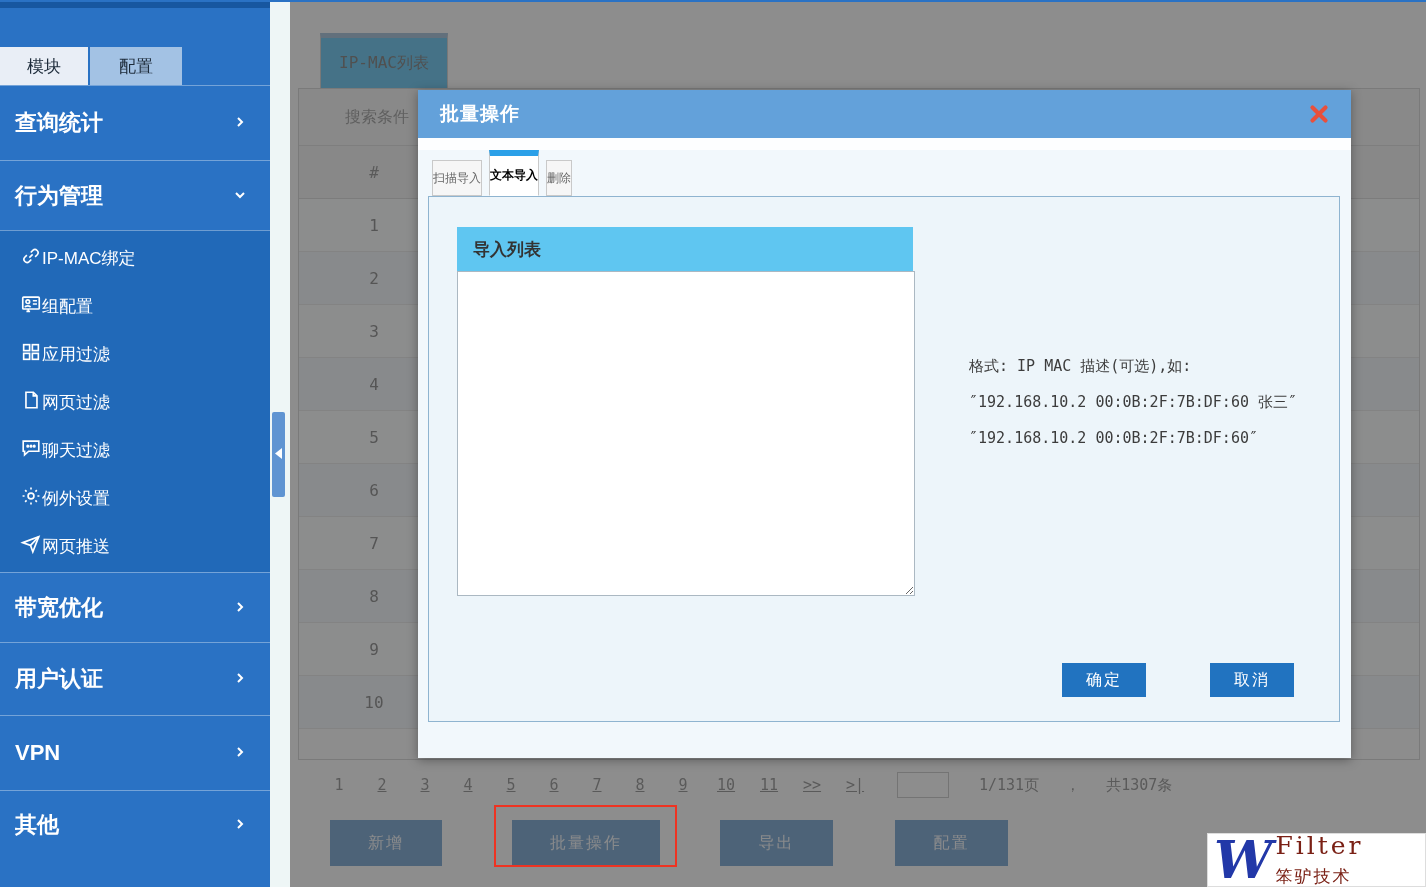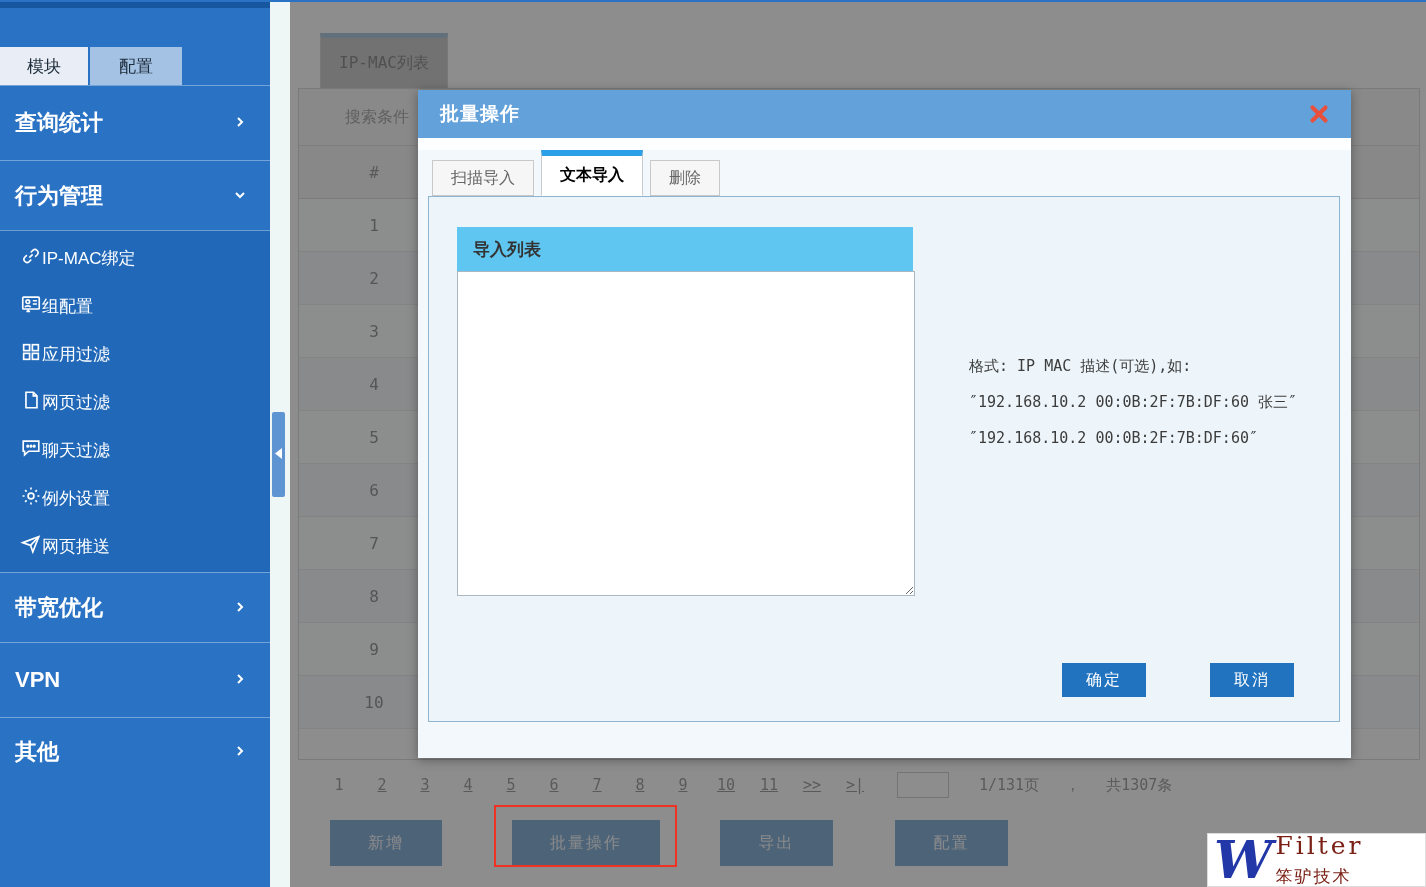--- a/index.html
+++ b/index.html
@@ -29,21 +29,21 @@
   .side-footer { height:29px; background:#1c5ca2; color:#dfeaf6; font-size:15px;
                  display:flex; align-items:center; padding-left:12px; }
   #collapse-handle { position:absolute; left:272px; top:412px; width:13px; height:85px;
                      background:#5f94d2; border-radius:2px; display:flex;
                      align-items:center; justify-content:center; z-index:6; cursor:pointer; }
 
   
   #content { position:absolute; left:290px; top:0; width:1136px; height:887px;
              background:#fff; }
   .page-tab { position:absolute; left:30px; top:33px; width:128px; height:56px;
-              background:#a3a3a3; border:1px solid #b9b9b9; border-bottom:none;
+              background:#0ea5e9; border:1px solid #b9b9b9; border-bottom:none;
               border-top:5px solid #6f9ec6; display:flex; align-items:center;
               justify-content:center; font-family:"DejaVu Sans Mono", monospace;
               font-size:16px; color:#333; }
   .panel { position:absolute; left:8px; top:88px; width:1122px; height:672px;
            border:1px solid #c0c0c0; background:#fff; }
   .search-bar { height:57px; background:#f2f2f2; border-bottom:1px solid #ccc;
                 display:flex; align-items:center; padding-left:46px; font-size:16px;
                 color:#666; }
   .thead { height:53px; background:#ededed; border-bottom:1px solid #c6c6c6; display:flex; }
   .tcol-first { width:150px; display:flex; align-items:center; justify-content:center;
@@ -91,22 +91,22 @@
   
   #modal { position:absolute; left:418px; top:90px; width:933px; height:668px;
            background:#f2f8fc; box-shadow:0 2px 10px rgba(0,0,0,.35); z-index:20; }
   .modal-header { height:48px; background:#63a1da; display:flex; align-items:center;
                   padding:0 22px; }
   .modal-title { color:#fff; font-size:19px; font-weight:bold; letter-spacing:1px; }
   .modal-close { margin-left:auto; cursor:pointer; display:flex; }
   .modal-white { height:12px; background:#fdfeff; }
   .mtabs { position:absolute; left:14px; top:60px; height:46px; display:flex;
            align-items:flex-end; z-index:2; }
-  .mtab { height:36px; padding:0 18px; background:#f6f6f6; border:1px solid #c9c9c9;
-          display:flex; align-items:center; font-size:16px; color:#666; margin-right:7px;
+  .mtab { height:36px; padding:0 0; background:#f6f6f6; border:1px solid #c9c9c9;
+          display:flex; align-items:center; font-size:12px; color:#666; margin-right:7px;
           cursor:pointer; }
   .mtab.active { height:46px; background:#fff; border-top:6px solid #2ba0e8;
                  border-bottom:1px solid #fff; color:#000; font-weight:bold; }
   .mpanel { position:absolute; left:10px; top:106px; width:912px; height:526px;
             background:#edf5fa; border:1px solid #8fb4d0; }
   .list-header { position:absolute; left:28px; top:30px; width:456px; height:44px;
                  background:#5fc6f1; color:#333; font-weight:bold; font-size:17px;
                  display:flex; align-items:center; padding-left:16px; }
   .import-textarea { position:absolute; left:28px; top:74px; width:458px; height:325px;
                      border:1px solid #abb8c2; background:#fff; resize:both;
@@ -200,20 +200,26 @@
       <span>网页推送</span>
     </div>
   </div>
 
   <div class="side-group" style="height:70px">
     <span>带宽优化</span>
     <span><svg width="16" height="16" viewBox="0 0 24 24" fill="none" stroke="#fff" stroke-width="3">
           <polyline points="9,6 15,12 9,18"></polyline>
         </svg></span>
   </div>
+  <div class="side-group" style="height:73px">
+    <span>用户认证</span>
+    <span><svg width="16" height="16" viewBox="0 0 24 24" fill="none" stroke="#fff" stroke-width="3">
+          <polyline points="9,6 15,12 9,18"></polyline>
+        </svg></span>
+  </div>
   <div class="side-group" style="height:75px">
     <span>VPN</span>
     <span><svg width="16" height="16" viewBox="0 0 24 24" fill="none" stroke="#fff" stroke-width="3">
           <polyline points="9,6 15,12 9,18"></polyline>
         </svg></span>
   </div>
   <div class="side-group" style="height:68px">
     <span>其他</span>
     <span><svg width="16" height="16" viewBox="0 0 24 24" fill="none" stroke="#fff" stroke-width="3">
           <polyline points="9,6 15,12 9,18"></polyline>

